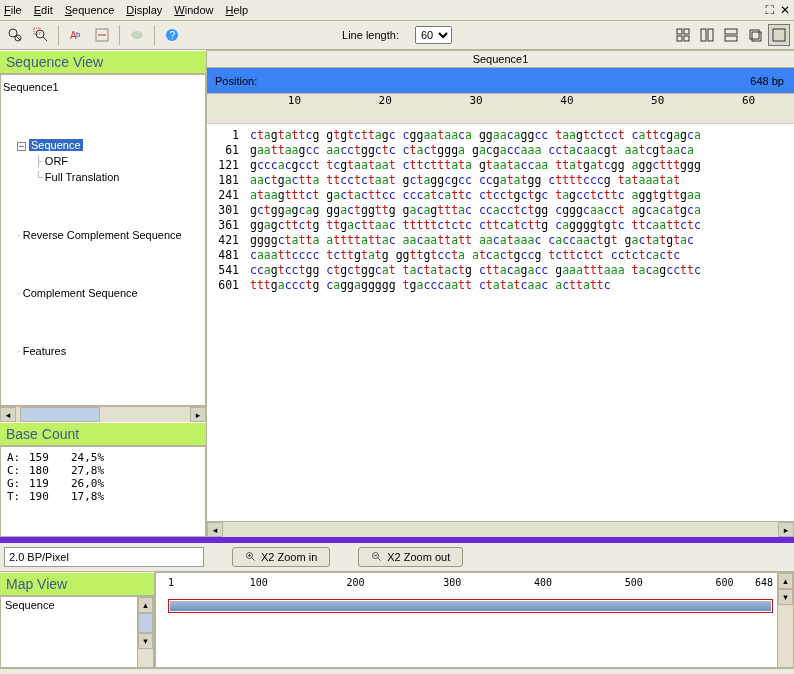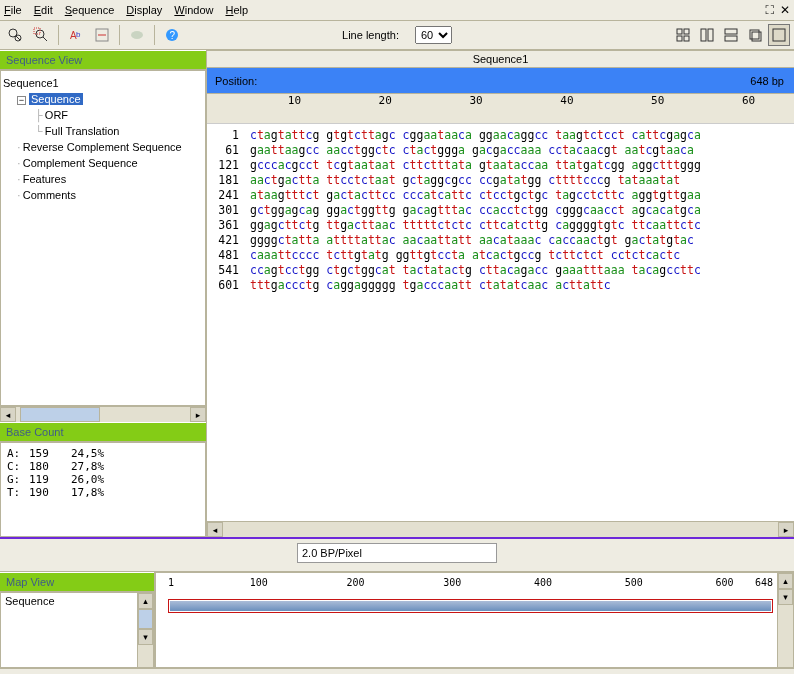--- a/index.html
+++ b/index.html
@@ -11,25 +11,25 @@
 .menubar .wincontrols span { cursor: pointer; font-size: 12px; }
 .toolbar { display: flex; align-items: center; height: 30px; border-top: 1px solid #b8b49c; border-bottom: 1px solid #b8b49c; padding: 0 4px; background: #eeece2; }
 .toolbar .tb-group { display: flex; gap: 4px; align-items: center; }
 .toolbar .divider { width: 1px; height: 20px; background: #b8b49c; margin: 0 6px; }
 .toolbar .tb-btn { width: 22px; height: 22px; display: flex; align-items: center; justify-content: center; cursor: pointer; border: 1px solid transparent; }
 .toolbar .center { position: absolute; left: 50%; transform: translateX(-50%); display: flex; align-items: center; gap: 16px; }
 .toolbar .right { margin-left: auto; display: flex; gap: 2px; }
 .toolbar select { font-size: 11px; padding: 1px; }
 .main-row { display: flex; height: 487px; }
 .left-col { width: 207px; display: flex; flex-direction: column; border-right: 1px solid #b8b49c; }
-.panel-header { background: #84cc16; border-top: 1px solid #fff; border-bottom: 1px solid #b8b49c; padding: 3px 6px; font-family: "Segoe UI", Arial; font-size: 11px; color: #3f5d87; }
+.panel-header { background: #bef264; border-top: 1px solid #fff; border-bottom: 1px solid #b8b49c; padding: 3px 6px; font-family: "Segoe UI", Arial; font-size: 14px; color: #3f5d87; }
 .tree-panel { flex: 1; background: #fff; border: 1px solid #b8b49c; margin: 0; overflow: hidden; position: relative; }
 .tree { padding: 4px 2px; font-size: 11px; line-height: 16px; }
 .tree-node { white-space: nowrap; }
-.tree-node.indent1 { padding-left: 14px; }
+.tree-node.indent1 { padding-left: 14px; margin-top: 42px; }
 .tree-node.indent2 { padding-left: 32px; }
 .tree-toggle { display: inline-block; width: 9px; height: 9px; border: 1px solid #888; text-align: center; line-height: 7px; font-size: 9px; margin-right: 3px; background: #fff; vertical-align: middle; }
 .tree-node.selected span.label { background: #316ac5; color: #fff; padding: 0 2px; }
 .tree-conn { display:inline-block; color:#aaa; letter-spacing:-1px; }
 .hscroll { height: 16px; background: #e3e0d0; border-top: 1px solid #b8b49c; display: flex; }
 .hscroll .arrow { width: 16px; background: #d8d5c6; border: 1px solid #b8b49c; display:flex; align-items:center; justify-content:center; font-size:9px; cursor:pointer; }
 .hscroll .track { flex:1; display:flex; }
 .hscroll .thumb { width: 80px; background: #bdd0e8; border: 1px solid #b8b49c; margin-left: 4px; }
 .base-count-panel { height: 115px; display: flex; flex-direction: column; }
 .base-count-content { background: #fff; border: 1px solid #b8b49c; flex: 1; padding: 4px 6px; font-family: monospace; font-size: 11px; }
@@ -41,21 +41,21 @@
 .seq-info .pos-label { }
 .seq-info .bp { margin-left: auto; margin-right: 2px; }
 .seq-ruler { display:flex; background:#eae7d9; border-bottom:1px solid #ccc; font-family:monospace; font-size:11px; padding: 0 0 0 42px; height:30px; align-items:flex-start; position:relative;}
 .seq-ruler .tick-labels { display:flex; width:100%; }
 .seq-ruler .tick-labels span { flex:1; text-align:center; }
 .seq-body { flex:1; background:#fff; overflow:auto; padding: 4px 8px 4px 4px; font-family: monospace; font-size: 11.5px; }
 .seq-line { white-space: pre; line-height: 15px; }
 .seq-line .lineno { display:inline-block; width: 32px; text-align:right; color:#000; padding-right:4px;}
 .base-a { color: #1a8f1a; } .base-c { color: #1414c8; } .base-g { color: #000; } .base-t { color: #c81414; }
 .seq-body-hscroll { height:16px; background:#e3e0d0; border-top:1px solid #b8b49c; display:flex; }
-.bottom-row { display: flex; align-items:center; padding: 4px; gap: 20px; border-top:2px solid #6d28d9; height: 34px; flex-direction: column;}
+.bottom-row { display: flex; align-items:center; padding: 4px; gap: 28px; border-top:6px solid #6d28d9; height: 34px;}
 .bottom-row input[type=text] { width: 200px; padding: 3px 4px; font-size: 11px; border:1px solid #999;}
 .zoom-btn { padding: 3px 12px; background: #e8e6da; border: 1px solid #9a9784; border-radius: 3px; cursor:pointer; display:flex; align-items:center; gap:4px; font-size:11px;}
 .map-row { display:flex; height: 97px; border-top:1px solid #b8b49c;}
 .map-left { width:155px; display:flex; flex-direction:column; border-right:1px solid #b8b49c;}
 .map-list { flex:1; background:#fff; border:1px solid #b8b49c; padding:2px 4px; font-size:11px; position:relative;}
 .map-list .vscroll { position:absolute; right:0; top:0; bottom:0; width:16px; background:#e3e0d0; border-left:1px solid #b8b49c;}
 .map-list .vscroll .varrow { height:16px; border:1px solid #b8b49c; background:#d8d5c6; display:flex; align-items:center; justify-content:center; font-size:9px;}
 .map-list .vscroll .vthumb { height:20px; background:#bdd0e8; border:1px solid #b8b49c;}
 .map-right { flex:1; background:#fff; border:1px solid #b8b49c; position:relative; padding: 4px 20px 4px 12px;}
 .map-ruler { position:relative; height:16px; font-family:monospace; font-size:10px;}

